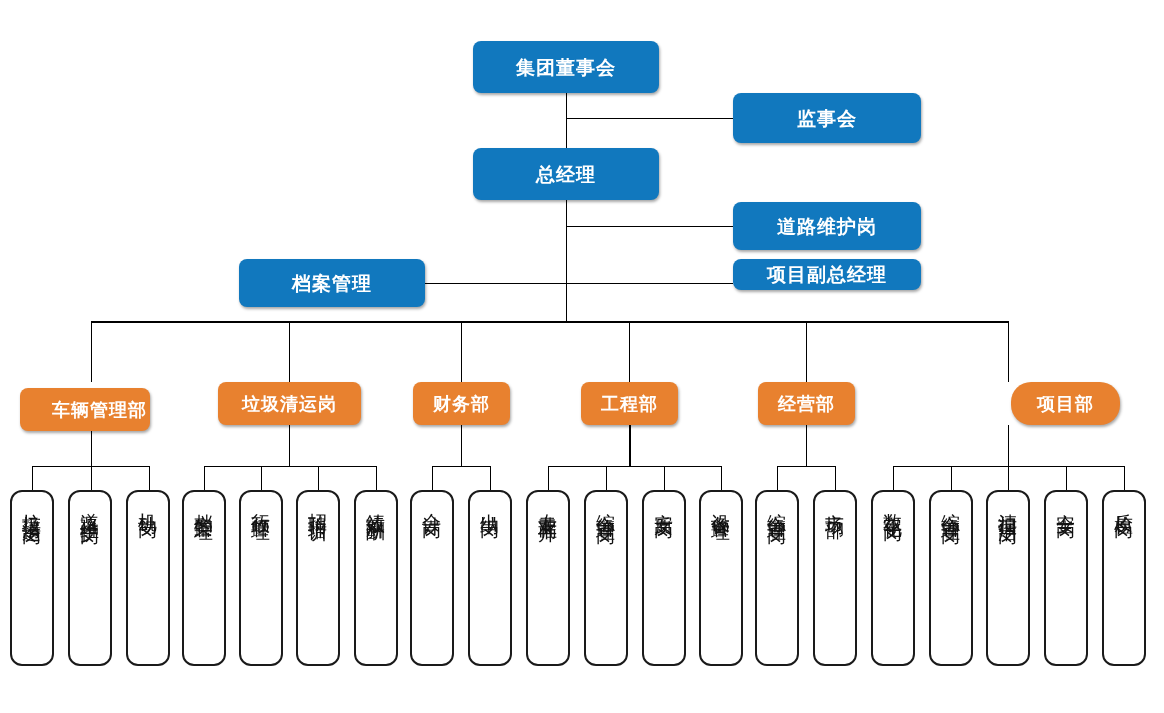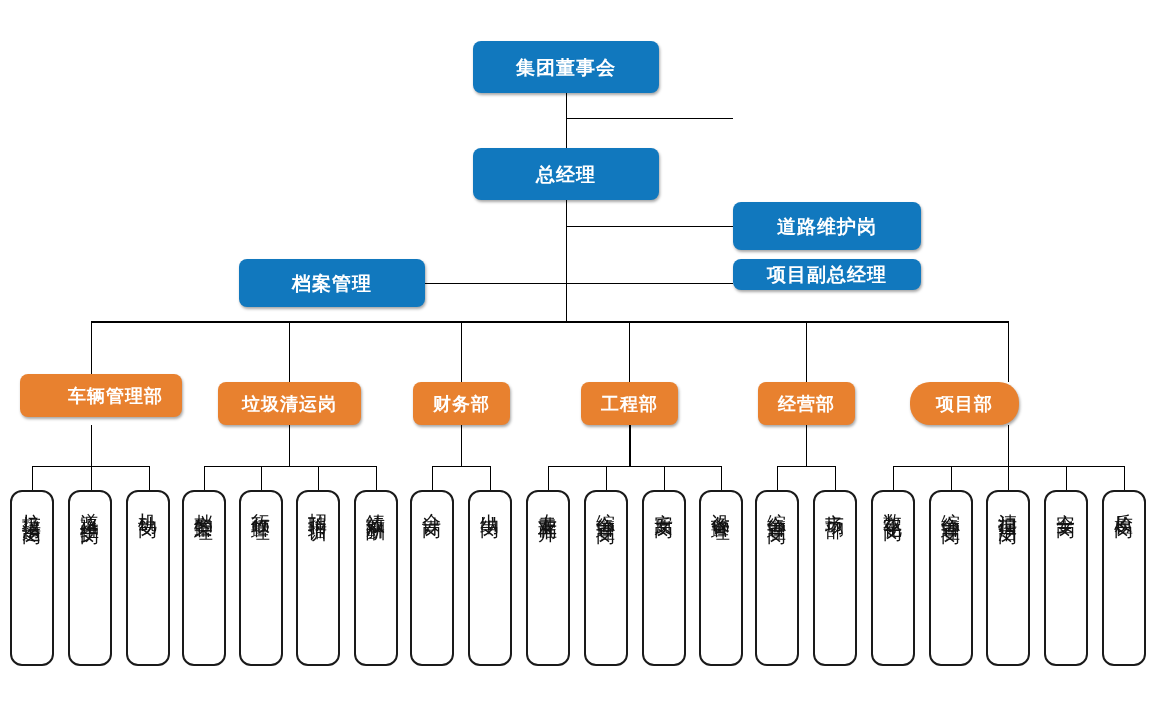--- a/index.html
+++ b/index.html
@@ -130,40 +130,41 @@
   <div class="line v" style="left:1008px; top:425px; height:41px;"></div>
   <div class="line h" style="left:893px; top:466px; width:231px;"></div>
   <div class="line v" style="left:893px; top:466px; height:24px;"></div>
   <div class="line v" style="left:951px; top:466px; height:24px;"></div>
   <div class="line v" style="left:1008px; top:466px; height:24px;"></div>
   <div class="line v" style="left:1066px; top:466px; height:24px;"></div>
   <div class="line v" style="left:1124px; top:466px; height:24px;"></div>
 
   <div class="node blue" style="left:473px; top:41px; width:186px; height:52px;">集团董事会</div>
 
+  <div class="node blue" style="left:733px; top:93px; width:188px; height:50px;">监事会</div>
 
   <div class="node blue" style="left:473px; top:148px; width:186px; height:52px;">总经理</div>
 
   <div class="node blue" style="left:733px; top:202px; width:188px; height:48px;">道路维护岗</div>
 
   <div class="node blue" style="left:733px; top:259px; width:188px; height:31px;">项目副总经理</div>
 
   <div class="node blue" style="left:239px; top:259px; width:186px; height:48px;">档案管理</div>
 
-  <div class="node orange" style="left:20px; top:374px; width:162px; height:43px;padding-left:29px;">车辆管理部</div>
+  <div class="node orange" style="left:20px; top:388px; width:130px; height:43px;padding-left:29px;">车辆管理部</div>
 
   <div class="node orange" style="left:218px; top:382px; width:143px; height:43px;">垃圾清运岗</div>
 
   <div class="node orange" style="left:413px; top:382px; width:97px; height:43px;">财务部</div>
 
   <div class="node orange" style="left:581px; top:382px; width:97px; height:43px;">工程部</div>
 
   <div class="node orange" style="left:758px; top:382px; width:97px; height:43px;">经营部</div>
 
-  <div class="node orange" style="left:910px; top:382px; width:109px; height:43px;border-radius:20px;">项目部</div>
+  <div class="node orange" style="left:1011px; top:382px; width:109px; height:43px;border-radius:20px;">项目部</div>
 
   <div class="node leaf" style="left:10px; top:490px; width:44px; height:176px;">垃圾清运岗</div>
   <div class="node leaf" style="left:68px; top:490px; width:44px; height:176px;">道路维护岗</div>
   <div class="node leaf" style="left:126px; top:490px; width:44px; height:176px;">机动岗</div>
 
   <div class="node leaf" style="left:182px; top:490px; width:44px; height:176px;">档案管理</div>
   <div class="node leaf" style="left:239px; top:490px; width:44px; height:176px;">行政管理</div>
   <div class="node leaf" style="left:296px; top:490px; width:44px; height:176px;">招聘培训</div>
   <div class="node leaf" style="left:354px; top:490px; width:44px; height:176px;">绩效薪酬</div>
 

